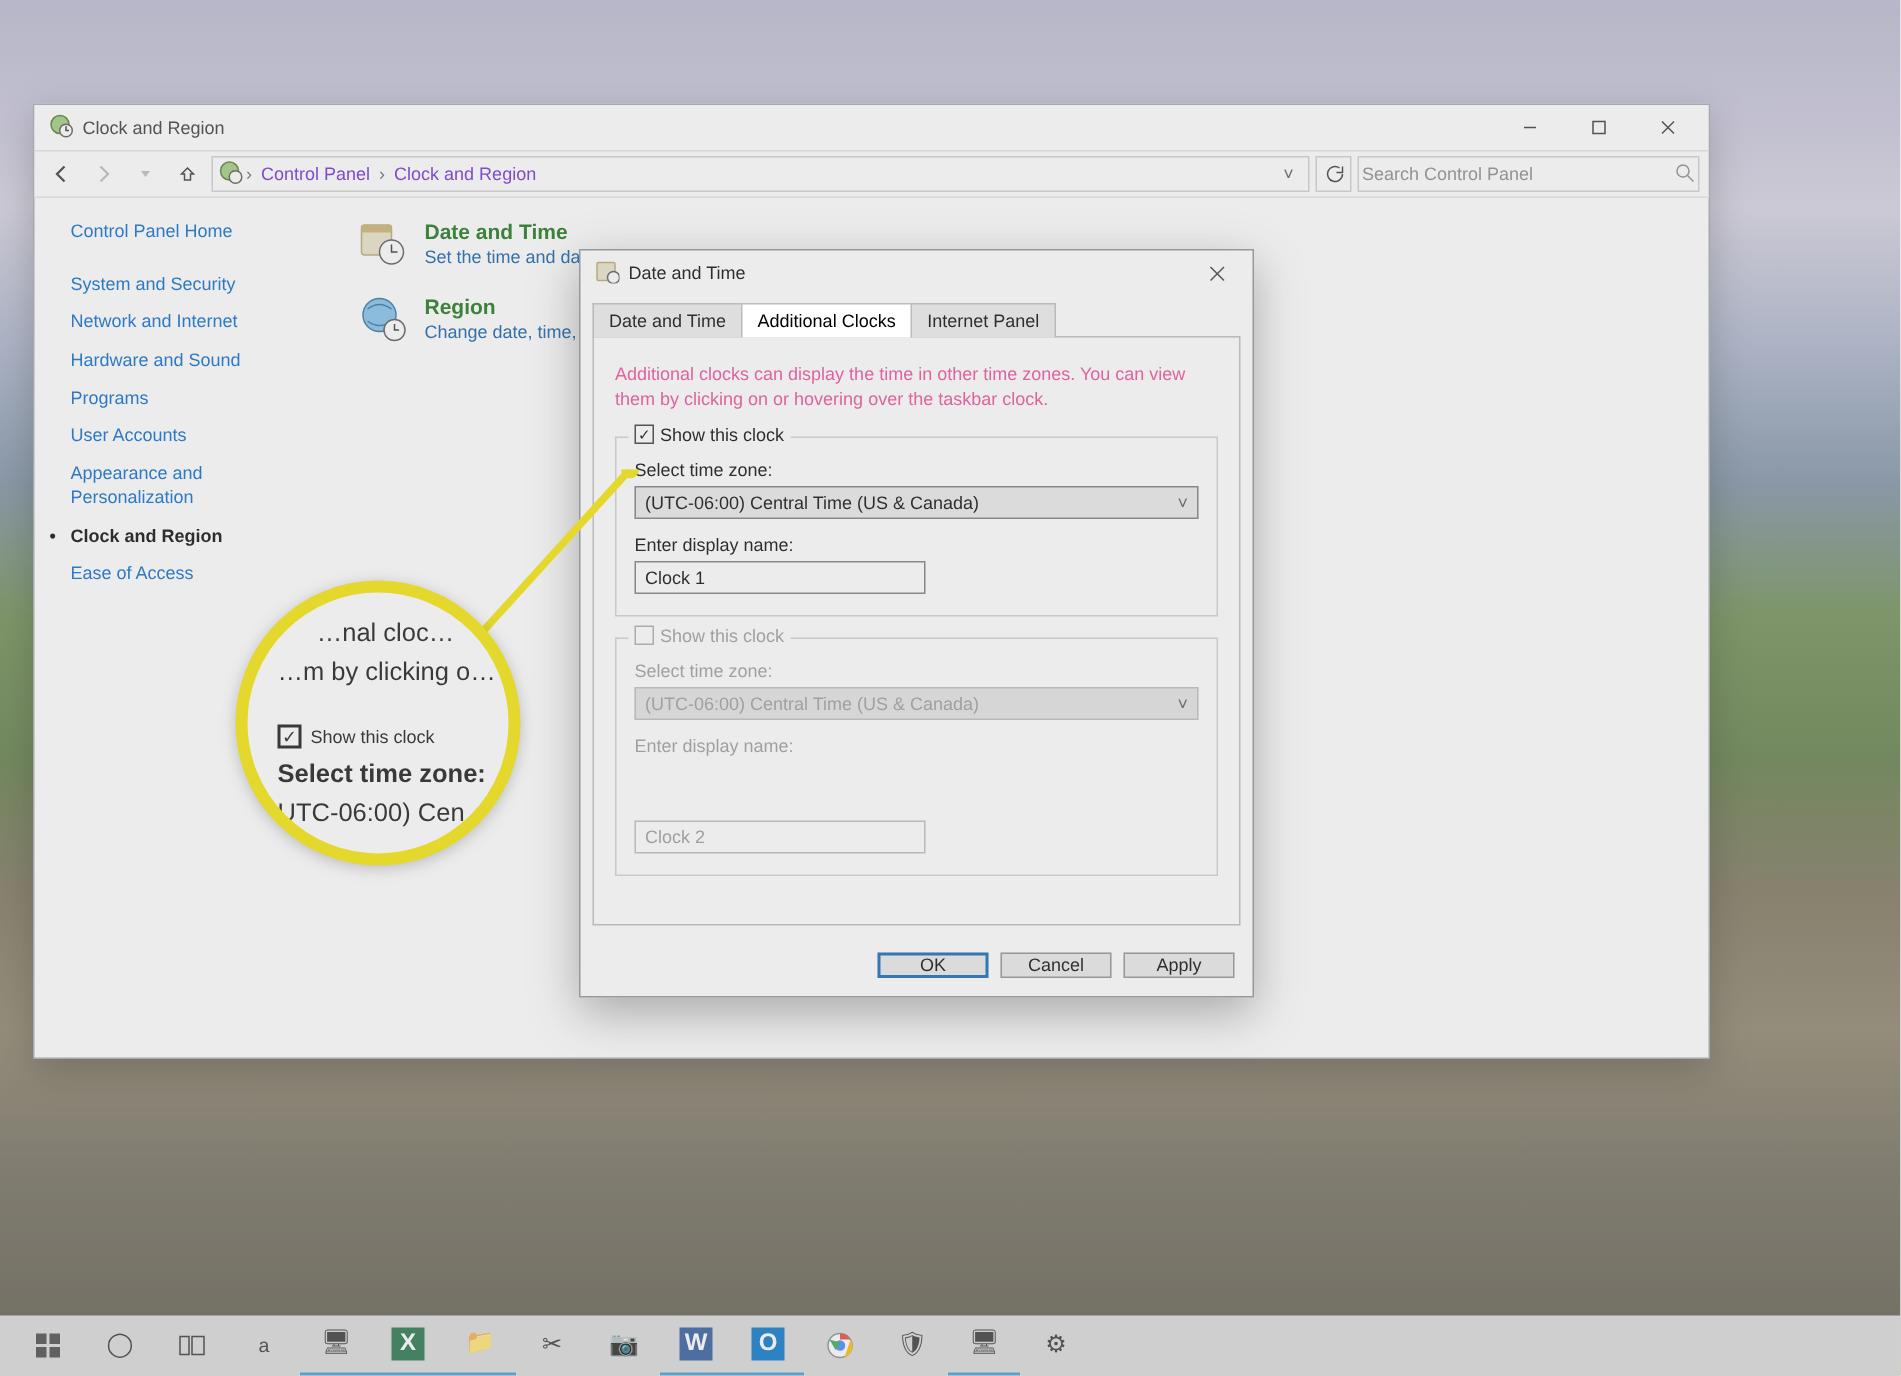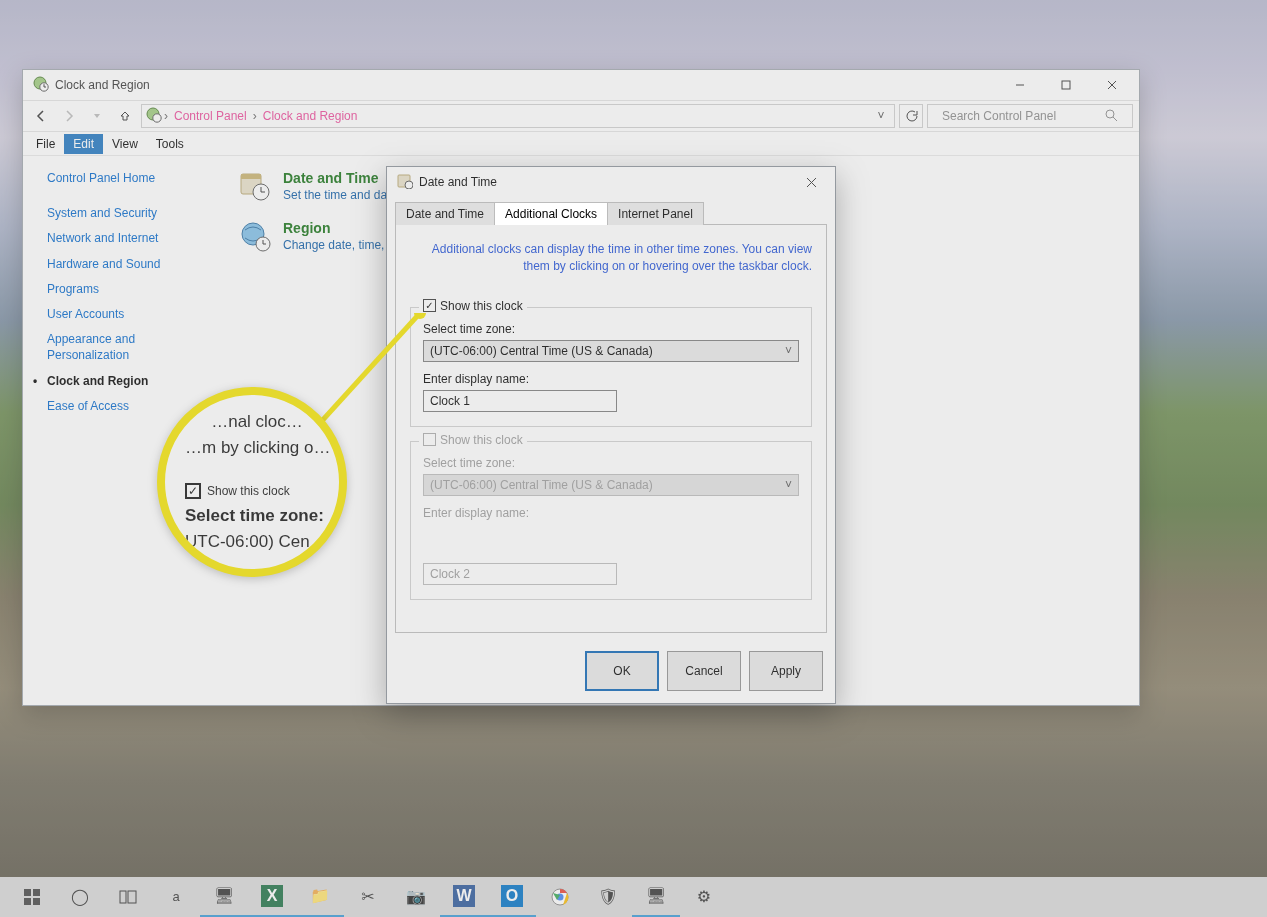--- a/index.html
+++ b/index.html
@@ -53,25 +53,25 @@
 .titlebar .wbtn { width: 46px; height: 30px; display:flex;align-items:center;justify-content:center; color:#333; }
 
 .addrbar {
   height: 32px; border-top:1px solid #e3e3e3; border-bottom:1px solid #e3e3e3;
   display:flex; align-items:center; gap:4px; padding:0 6px;
   background:#fff;
 }
 .navbtn { width:24px; height:24px; display:flex;align-items:center;justify-content:center; color:#555; border-radius:2px; }
 .navbtn.disabled { color:#bbb; }
 .addr { flex:1; height:24px; border:1px solid #cfcfcf; display:flex; align-items:center; padding:0 4px; gap:2px; }
-.addr .crumb { color:#ec4899; padding:0 4px; }
+.addr .crumb { color:#6d28d9; padding:0 4px; }
 .addr .sep { color:#666; }
 .addr .drop { margin-left:auto; width:18px; text-align:center; color:#555; }
 .refresh { width:24px; height:24px; border:1px solid #cfcfcf; display:flex;align-items:center;justify-content:center; }
-.search { width:206px; height:24px; border:1px solid #cfcfcf; display:flex; align-items:center; padding:0 14px; color:#888; }
+.search { width:228px; height:24px; border:1px solid #cfcfcf; display:flex; align-items:center; padding:0 2px; color:#888; }
 .search .sicon { margin-left:auto; }
 
 .menubar { height:24px; display:flex; align-items:center; padding:0 4px; border-bottom:1px solid #e8e8e8; }
 .menubar .mitem { padding:3px 9px; }
 .menubar .mitem.active { background:#1e74c0; color:#fff; }
 
 .cp-body { flex:1; display:flex; }
 .cp-left { width:200px; padding:14px 10px 0 24px; }
 .cp-left a { display:block; color:#0066cc; text-decoration:none; margin-bottom:9px; line-height:1.35; }
 .cp-left .current { color:#000; font-weight:600; position:relative; }
@@ -90,36 +90,36 @@
   box-shadow:0 10px 30px rgba(0,0,0,0.35);
 }
 .dlg-title { height:30px; display:flex; align-items:center; padding:0 4px 0 10px; }
 .dlg-title .t { flex:1; padding-left:6px; }
 .dlg-title .x { width:40px; height:28px; display:flex;align-items:center;justify-content:center; font-size:14px; }
 .tabs { display:flex; padding-left:8px; margin-top:4px; }
 .tab { padding:4px 10px; border:1px solid #bcbcbc; border-bottom:none; background:#f4f4f4; margin-right:-1px; position:relative; top:1px; }
 .tab.active { background:#fff; z-index:2; }
 .tab:not(.active){ background:#ececec; }
 .tabpage { border:1px solid #bcbcbc; margin:0 8px 10px 8px; padding:16px 14px 18px 14px; background:#fff; }
-.desc { color:#1d4ed8; margin-bottom:32px; line-height:1.4;text-align:right; }
+.desc { color:#ec4899; margin-bottom:16px; line-height:1.4; }
 
 fieldset.clk { border:1px solid #d0d0d0; padding:10px 12px 14px 12px; margin-bottom:14px; position:relative; }
 fieldset.clk.disabled { color:#9a9a9a; }
 .legend { position:absolute; top:-9px; left:8px; background:#fff; padding:0 4px; display:flex; align-items:center; gap:4px; }
 .chk { width:13px; height:13px; border:1px solid #333; display:inline-flex; align-items:center; justify-content:center; font-size:10px; }
 fieldset.disabled .chk { border-color:#aaa; }
 .lbl { display:block; margin:4px 0 4px 0; }
 .select { height:22px; border:1px solid #7a7a7a; background:#e9e9e9; display:flex; align-items:center; padding:0 6px; }
 .select .dd { margin-left:auto; color:#555; }
 fieldset.disabled .select { background:#e2e2e2; border-color:#bbb; color:#9a9a9a; }
 .txt { width:194px; height:22px; border:1px solid #7a7a7a; padding:0 6px; display:flex; align-items:center; }
 fieldset.disabled .txt { border-color:#bbb; color:#9a9a9a;margin-top:43px; }
 
 .dlg-buttons { display:flex; justify-content:flex-end; gap:8px; padding:8px 12px 12px; }
-.btn { width:74px; height:40px; border:1px solid #8f8f8f; background:#e9e9e9; display:flex;align-items:center;justify-content:center; }
+.btn { width:74px; height:17px; border:1px solid #8f8f8f; background:#e9e9e9; display:flex;align-items:center;justify-content:center; }
 .btn.primary { border:2px solid #0a63b5; }
 
 
 .callout {
   position:absolute; left:157px; top:387px; width:190px; height:190px;
   border:8px solid #f4e400; border-radius:50%;
   background:#fff; overflow:hidden;
   display:flex; flex-direction:column; justify-content:center; padding:0 10px 0 20px;
   box-shadow:0 2px 10px rgba(0,0,0,0.25);
 }
@@ -206,26 +206,20 @@
         <span>Search Control Panel</span>
         <span class="sicon">
           <svg width="14" height="14">
               <circle cx="6" cy="6" r="4" fill="none" stroke="#888"></circle>
               <line x1="9" y1="9" x2="13" y2="13" stroke="#888"></line>
             </svg>
         </span>
       </div>
     </div>
 
-    <div class="menubar">
-      <div class="mitem">File</div>
-      <div class="mitem active">Edit</div>
-      <div class="mitem">View</div>
-      <div class="mitem">Tools</div>
-    </div>
 
     <div class="cp-body">
       <div class="cp-left">
         <a>Control Panel Home</a>
         <div style="height:10px"></div>
         <a>System and Security</a>
         <a>Network and Internet</a>
         <a>Hardware and Sound</a>
         <a>Programs</a>
         <a>User Accounts</a>

